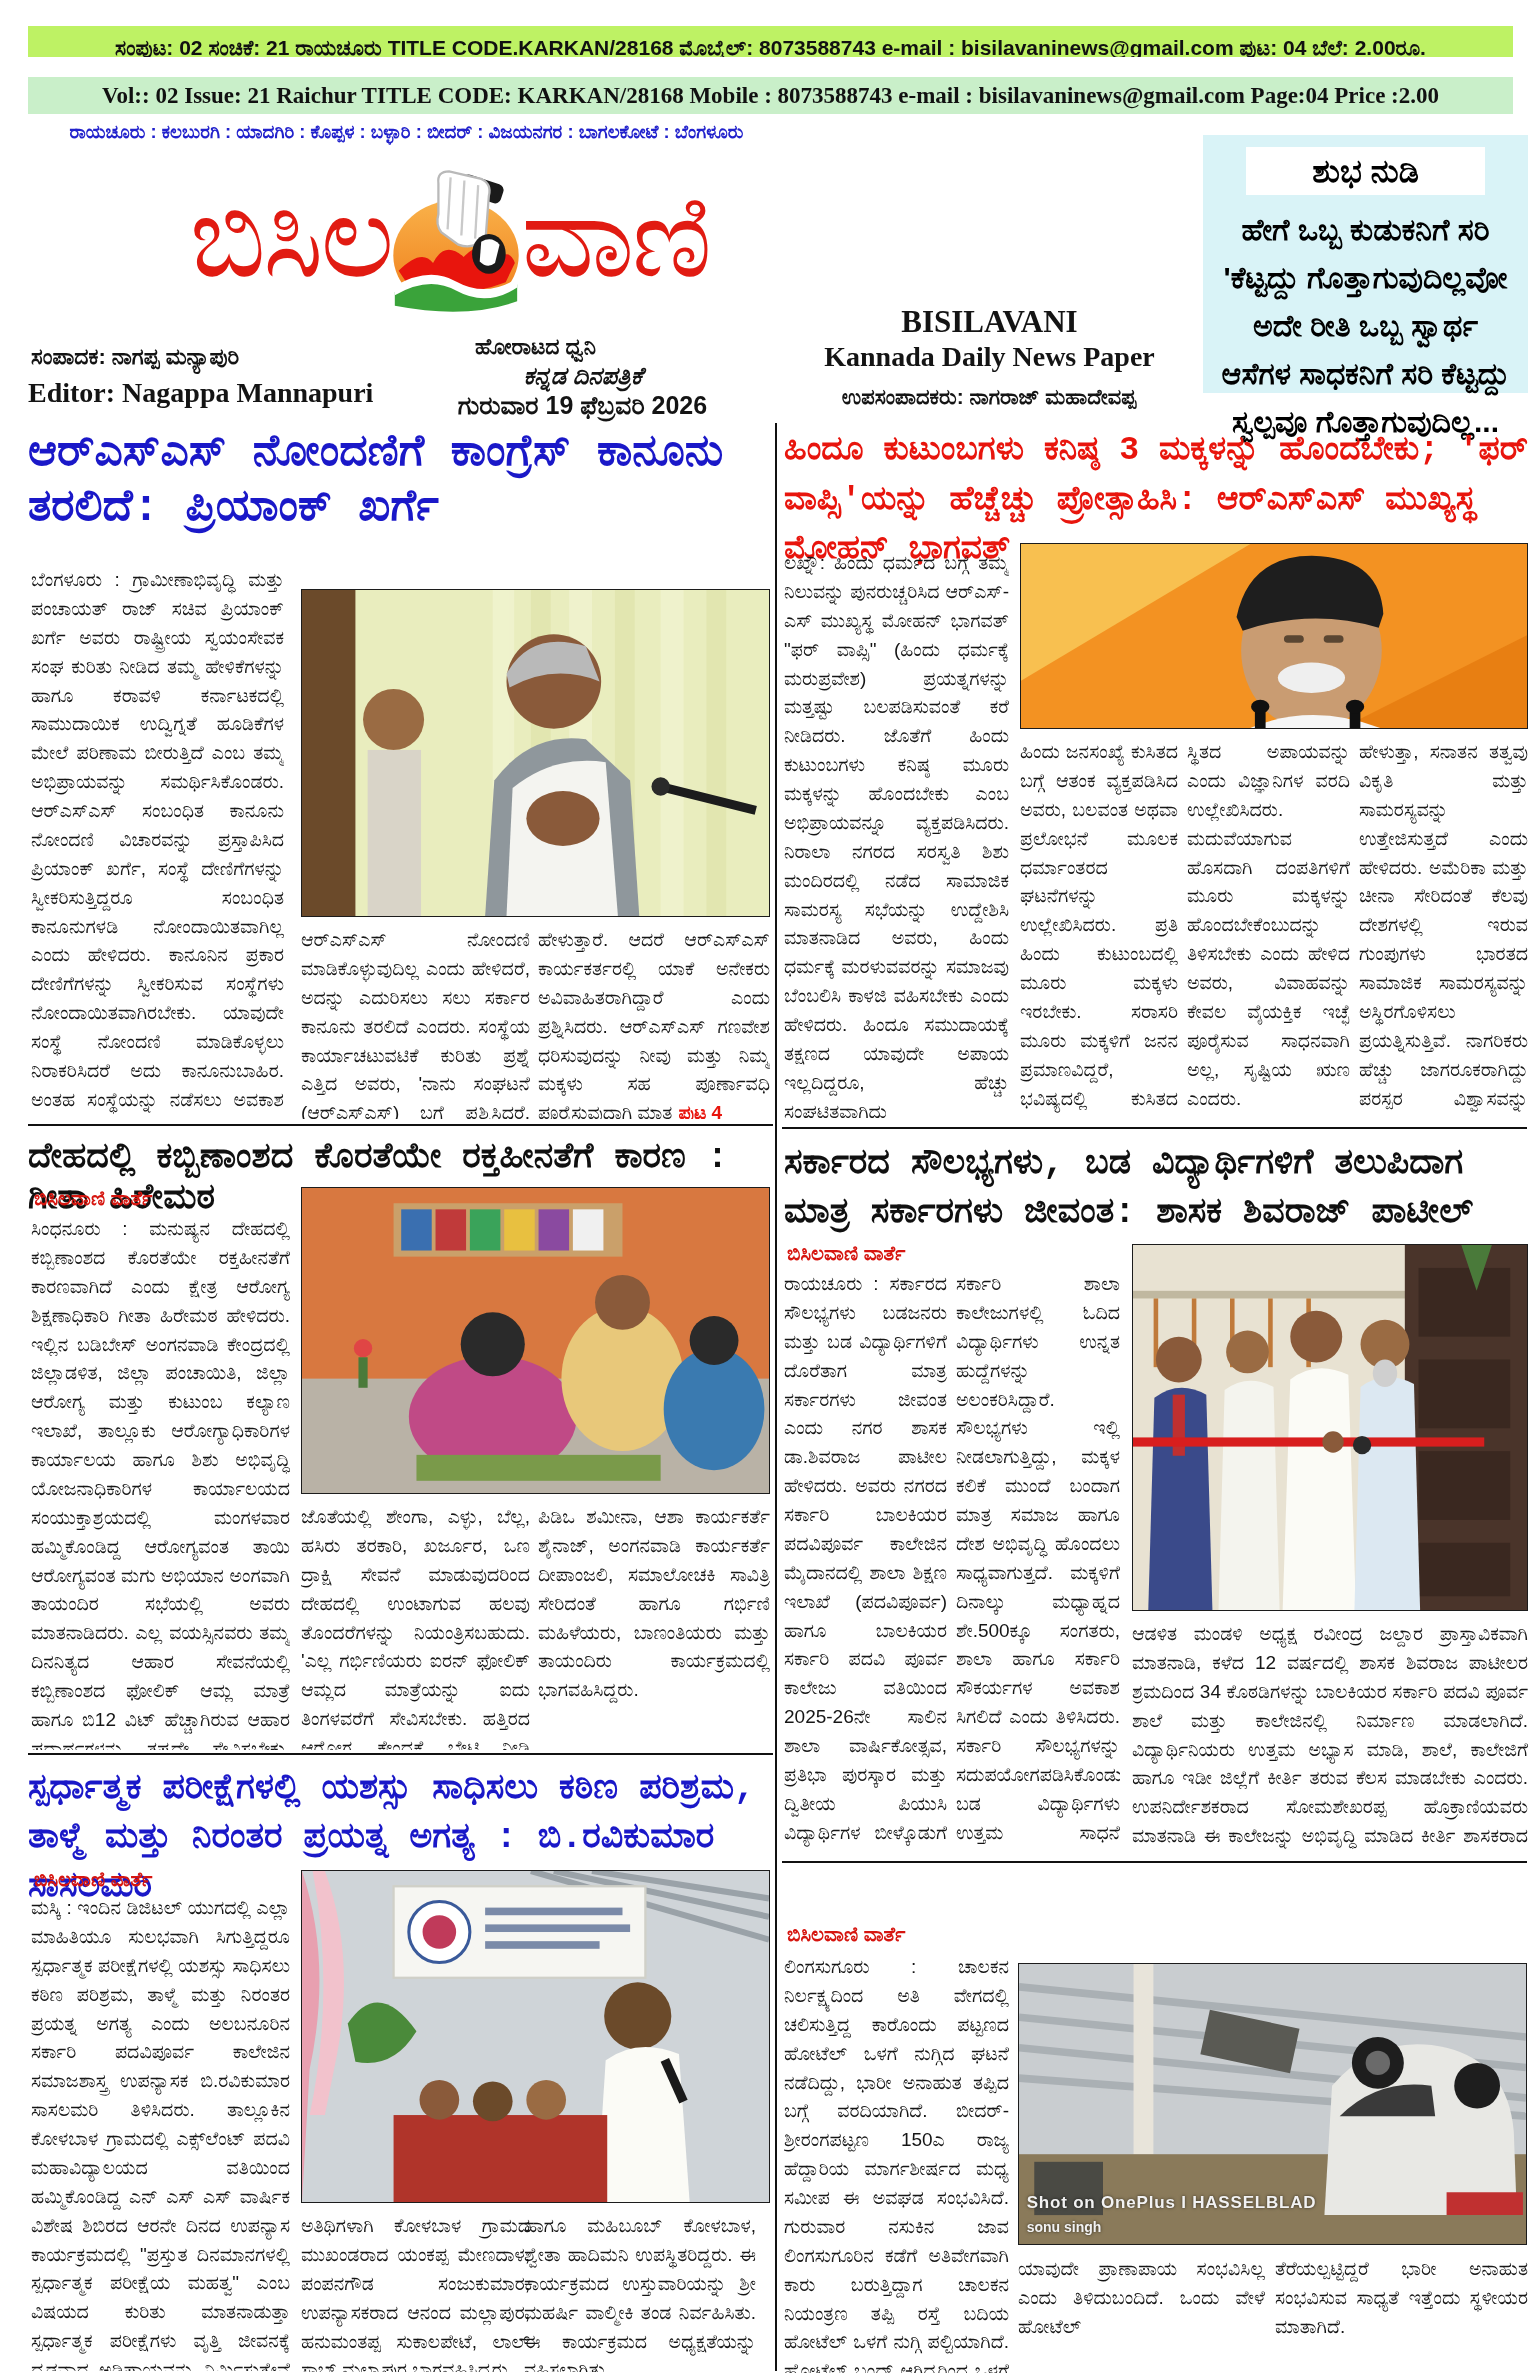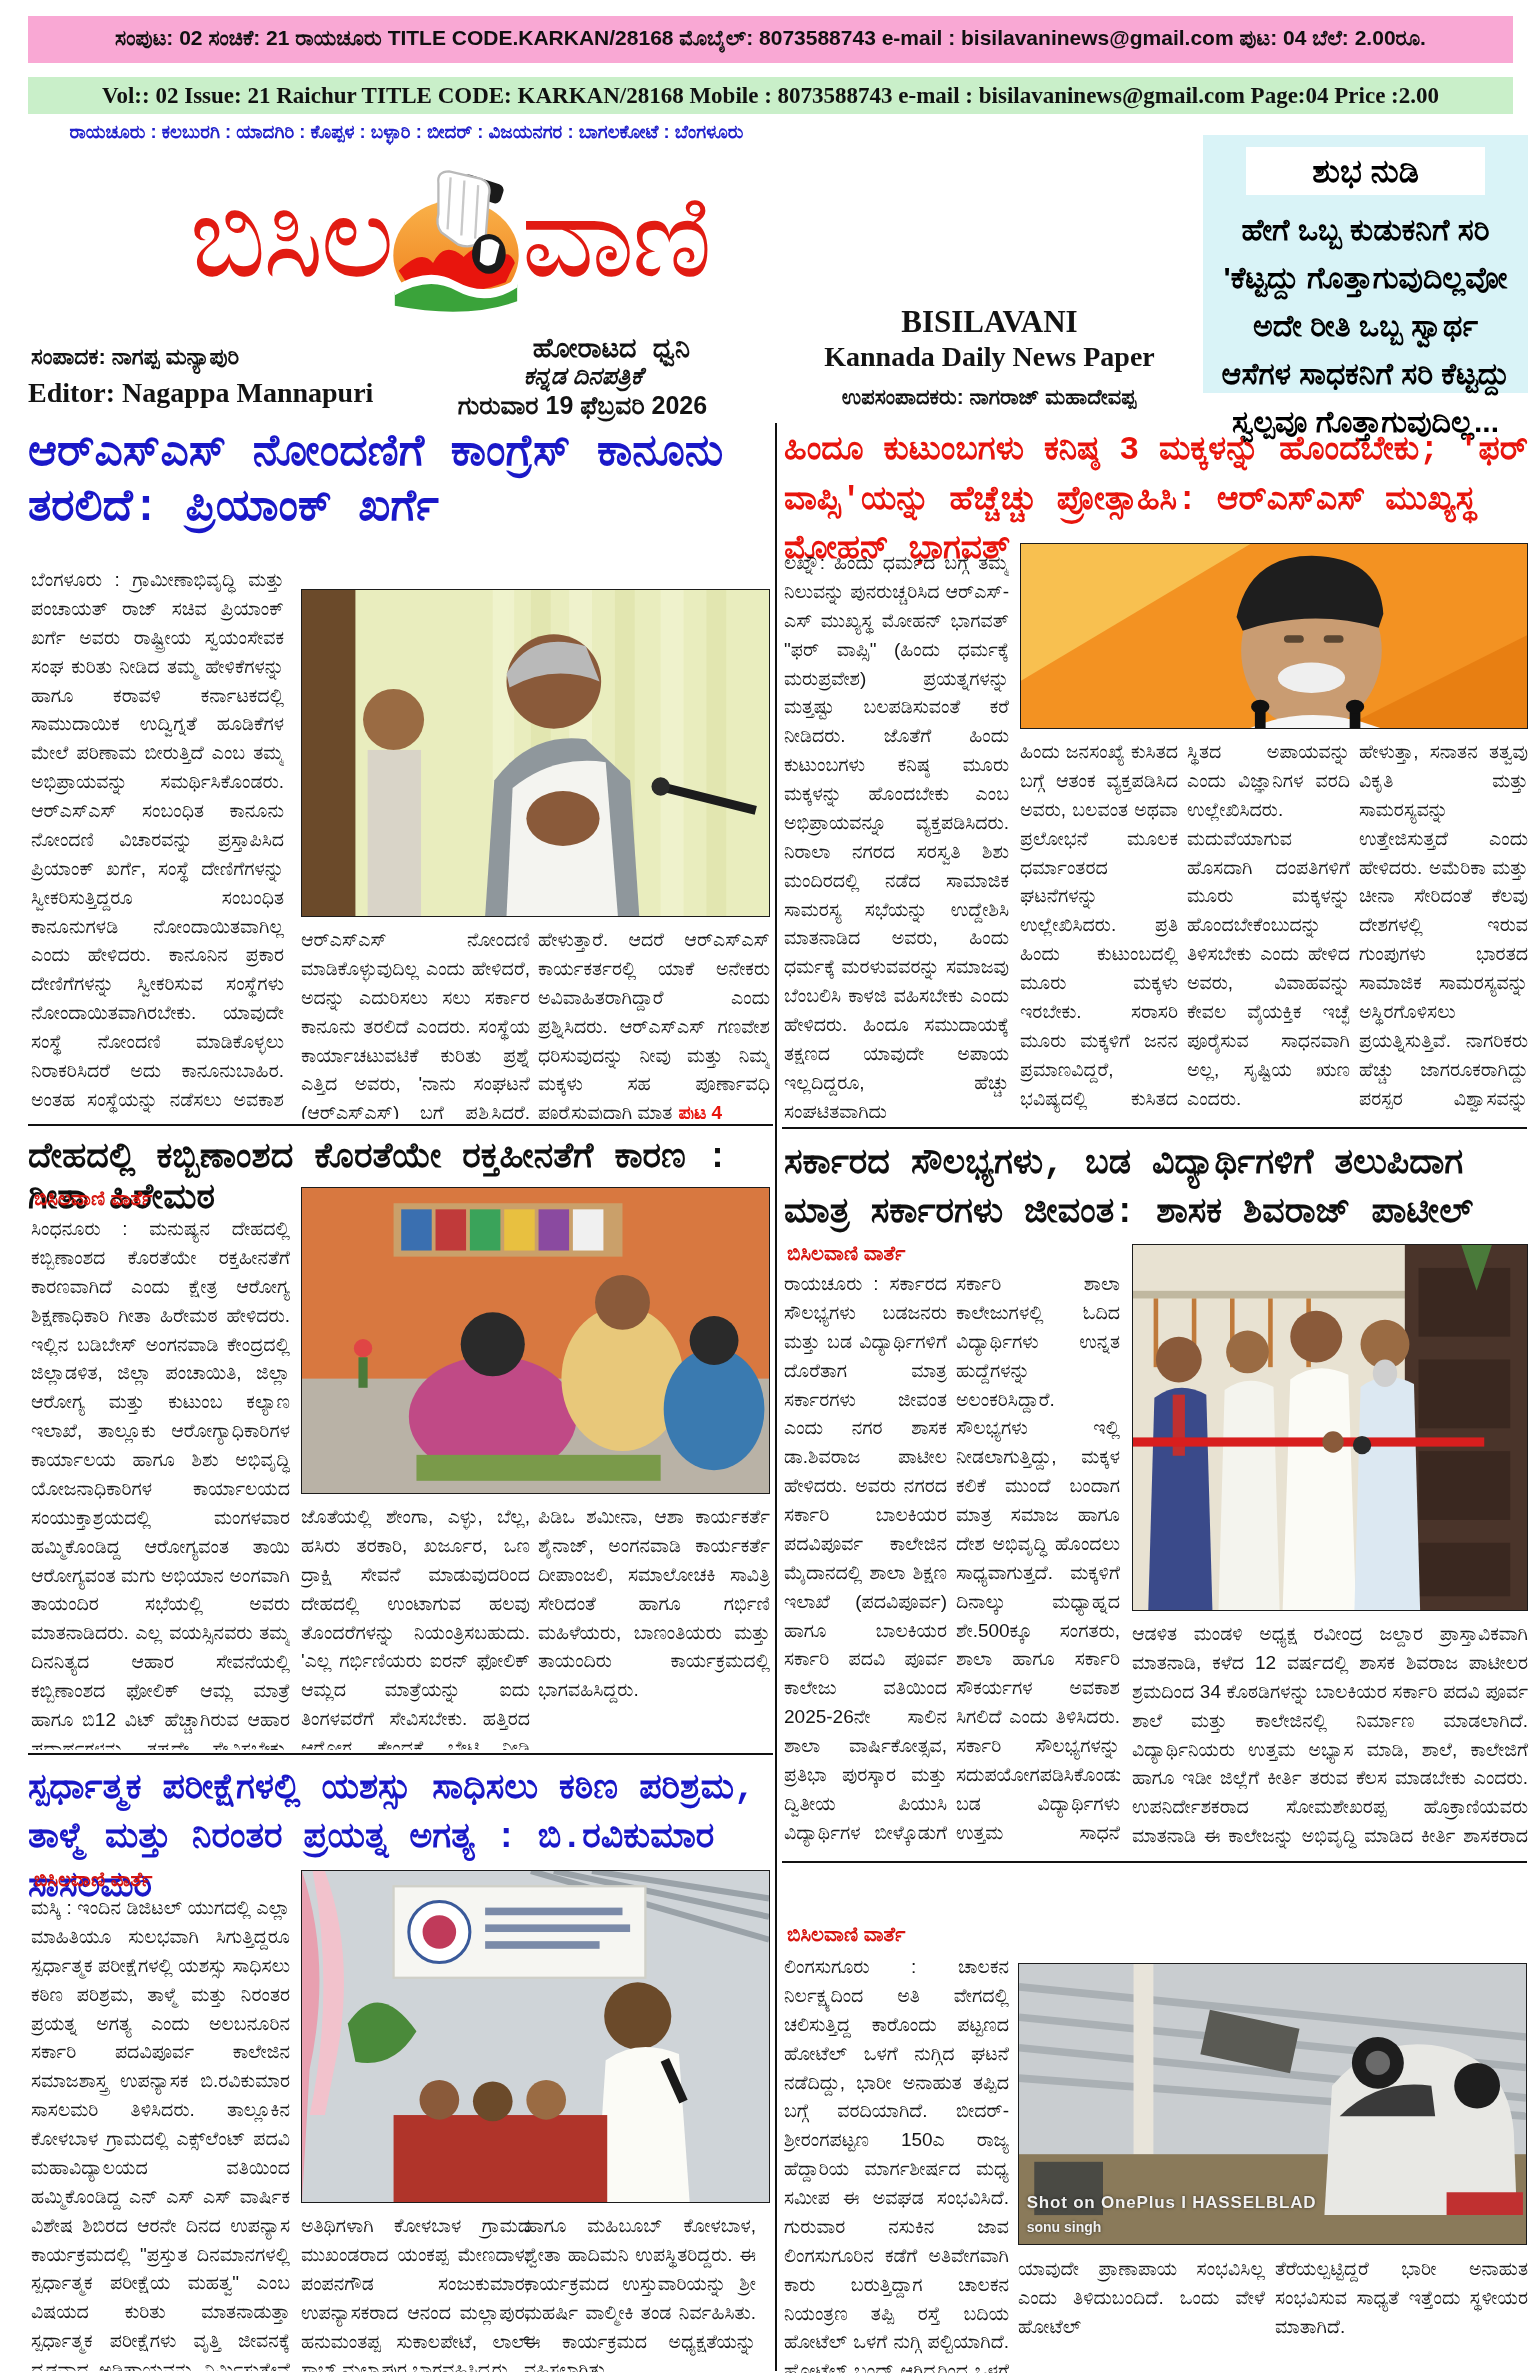--- a/index.html
+++ b/index.html
@@ -1,29 +1,29 @@
 <!DOCTYPE html>
 <html style="font-size:12.3px"><head>
 <meta charset="utf-8">
 <style>
   html,body{margin:0;padding:0;background:#888;}
   .page{position:relative;width:1540px;height:2377px;background:#ffffff;margin:0 auto;
         font-family:"Liberation Sans", sans-serif;color:#141414;overflow:hidden;}
   .abs{position:absolute;}
   
-  .bar-yellow{left:28px;top:16px;width:1485px;height:47px;background:#f9a8d4;
+  .bar-yellow{left:28px;top:26px;width:1485px;height:31px;background:#bef264;
               font-size:21px;font-weight:700;line-height:44px;text-align:center;color:#111;
               white-space:nowrap;overflow:hidden;}
   .bar-green{left:28px;top:77px;width:1485px;height:37px;background:#c9efc9;
              font-family:"Liberation Serif",serif;font-size:23px;font-weight:700;
              line-height:37px;text-align:center;color:#111;white-space:nowrap;overflow:hidden;}
   .cities{left:46px;top:121px;width:721px;text-align:center;font-size:18.4px;font-weight:700;color:#2222cc;}
   .logo-row{left:12.3px;top:141px;width:874px;height:192px;display:flex;align-items:center;justify-content:center;}
   .logo-text{font-size:114px;font-weight:400;color:#e11b12;letter-spacing:-3.1px;line-height:1;}
-  .tagline1{left:475px;top:334px;width:215px;text-align:right;font-size:27px;font-weight:700;font-family:Liberation Mono, monospace;}
+  .tagline1{left:475px;top:334px;width:215px;text-align:left;font-size:22px;font-weight:700;}
   .tagline2{left:468px;top:362px;width:230px;text-align:center;font-size:24px;font-weight:700;font-style:italic;}
   .dateline{left:429px;top:391px;width:307px;text-align:center;font-size:25px;font-weight:700;}
   .editor-kn{left:31px;top:344px;width:353px;font-size:22px;font-weight:700;}
   .editor-en{left:28px;top:377px;width:383px;font-family:"Liberation Serif",serif;font-size:28px;font-weight:700;}
   .en-title{left:836px;top:304px;width:307px;text-align:center;font-family:"Liberation Serif",serif;font-size:31px;font-weight:700;}
   .en-sub{left:798px;top:341px;width:383px;text-align:center;font-family:"Liberation Serif",serif;font-size:28px;font-weight:700;}
   .subeditor{left:782px;top:385px;width:414px;text-align:center;font-size:21px;font-weight:700;}
   
   .shubha{left:1203px;top:135px;width:325px;height:258px;background:#d9f3f7;}
   .shubha-title{display:block;margin:12.3px auto 0;width:239px;height:48px;background:#ffffff;

